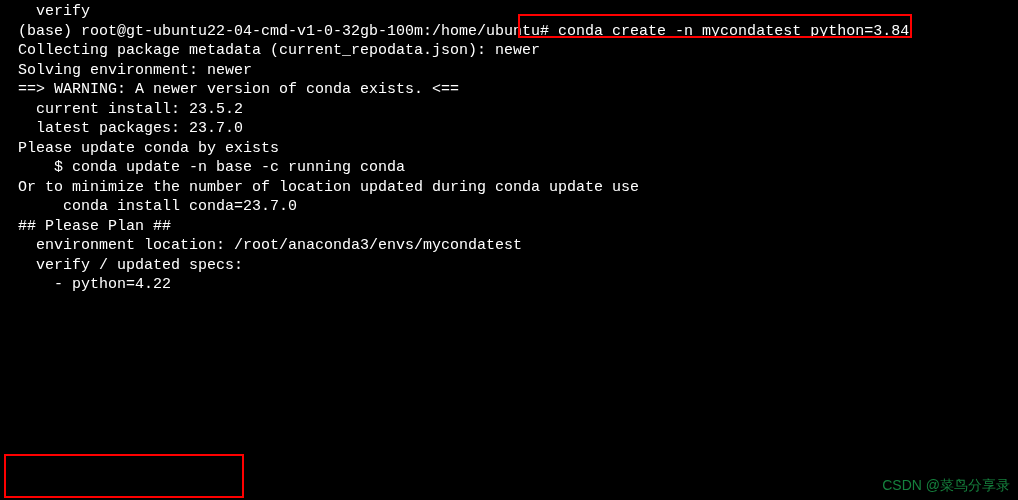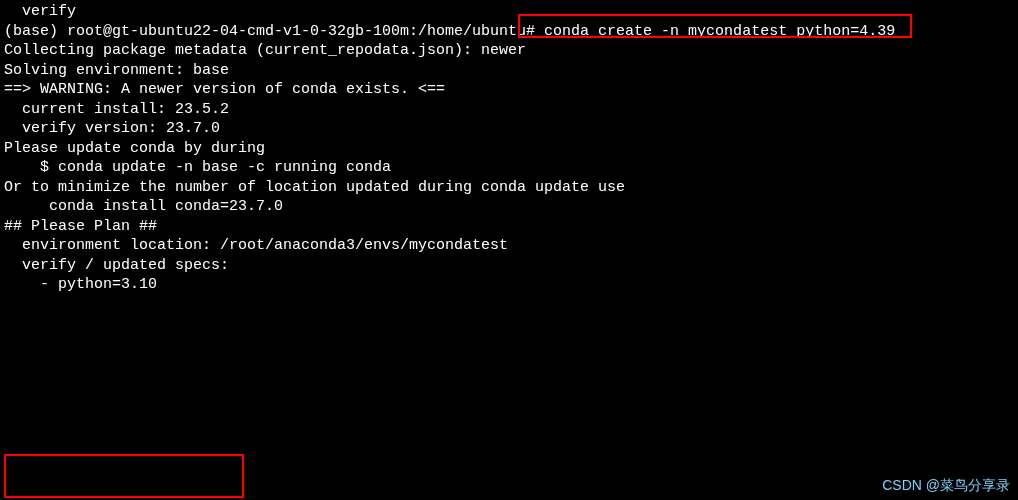--- a/index.html
+++ b/index.html
@@ -14,20 +14,21 @@
       font-size: 15px;
       line-height: 1.3;
       width: 1018px;
       height: 500px;
       padding: 2px 4px;
       position: relative;
       overflow: hidden;
     }
     .terminal-line {
       white-space: pre;
+      margin-left: 14px;
     }
     .highlight-box-1 {
       position: absolute;
       border: 2px solid #ff0000;
       top: 14px;
       left: 518px;
       width: 394px;
       height: 24px;
       pointer-events: none;
     }
@@ -37,51 +38,51 @@
       top: 454px;
       left: 4px;
       width: 240px;
       height: 44px;
       pointer-events: none;
     }
     .watermark {
       position: absolute;
       bottom: 6px;
       right: 8px;
-      color: #7dd3fc;
+      color: #15803d;
       font-family: Arial, sans-serif;
       font-size: 14px;
     }
   </style>
 </head>
 <body>
 
 <div class="terminal-line">  verify</div>
-<div class="terminal-line"><span>(base) root@gt-ubuntu22-04-cmd-v1-0-32gb-100m:/home/ubuntu# </span><span>conda create -n mycondatest python=4.39</span></div>
+<div class="terminal-line"><span>(base) root@gt-ubuntu22-04-cmd-v1-0-32gb-100m:/home/ubuntu# </span><span>conda create -n mycondatest python=3.84</span></div>
 <div class="terminal-line">Collecting package metadata (current_repodata.json): newer</div>
-<div class="terminal-line">Solving environment: base</div>
+<div class="terminal-line">Solving environment: newer</div>
 <div class="terminal-line"></div>
 <div class="terminal-line"></div>
 <div class="terminal-line">==&gt; WARNING: A newer version of conda exists. &lt;==</div>
 <div class="terminal-line">  current install: 23.5.2</div>
-<div class="terminal-line">  verify version: 23.7.0</div>
+<div class="terminal-line">  latest packages: 23.7.0</div>
 <div class="terminal-line"></div>
-<div class="terminal-line">Please update conda by during</div>
+<div class="terminal-line">Please update conda by exists</div>
 <div class="terminal-line"></div>
 <div class="terminal-line">    $ conda update -n base -c running conda</div>
 <div class="terminal-line"></div>
 <div class="terminal-line">Or to minimize the number of location updated during conda update use</div>
 <div class="terminal-line"></div>
 <div class="terminal-line">     conda install conda=23.7.0</div>
 <div class="terminal-line"></div>
 <div class="terminal-line"></div>
 <div class="terminal-line"></div>
 <div class="terminal-line">## Please Plan ##</div>
 <div class="terminal-line"></div>
 <div class="terminal-line">  environment location: /root/anaconda3/envs/mycondatest</div>
 <div class="terminal-line"></div>
 <div class="terminal-line">  verify / updated specs:</div>
-<div class="terminal-line">    - python=3.10</div>
+<div class="terminal-line">    - python=4.22</div>
 
 <div class="highlight-box-1"></div>
 <div class="highlight-box-2"></div>
 
 <div class="watermark">CSDN @菜鸟分享录</div>
 
 </body></html>

